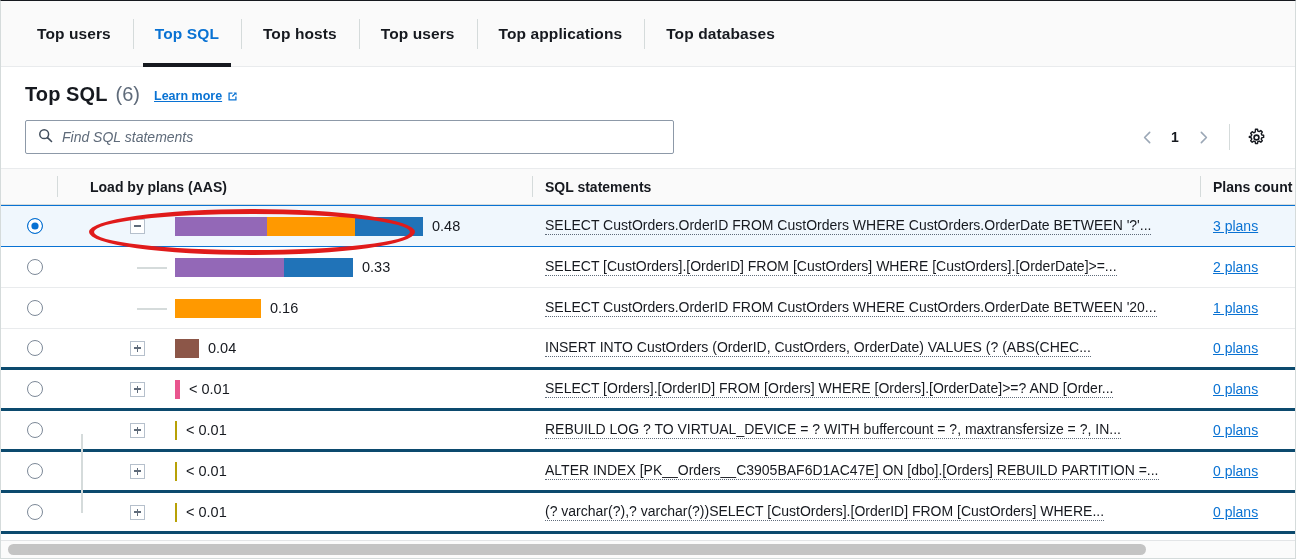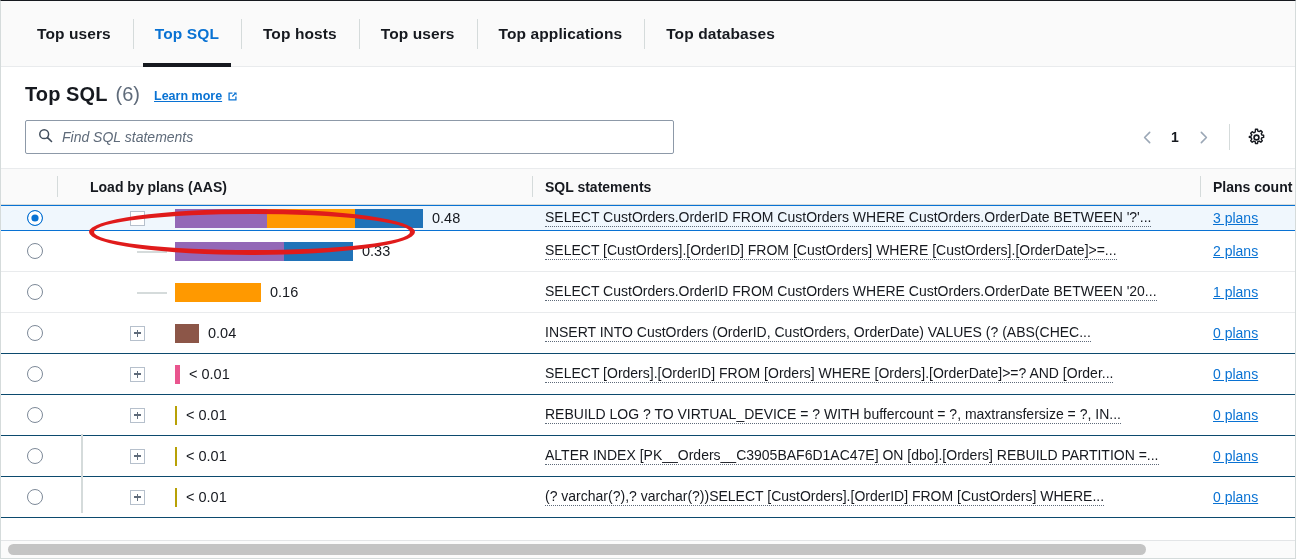--- a/index.html
+++ b/index.html
@@ -138,29 +138,29 @@
   .th span { padding-left: 13px; }
 
   .col-sel   { width: 56px; flex: 0 0 56px; }
   .col-load  { width: 475px; flex: 0 0 475px; padding-left: 20px; }
   .col-sql   { width: 668px; flex: 0 0 668px; }
   .col-plans { width: 97px; flex: 0 0 97px; }
 
   .row {
     height: 41px;
     display: flex; align-items: center;
-    border-bottom: 1px solid #0c4a6e;
+    border-bottom: 3px solid #0c4a6e;
     position: relative;
     background: #fff;
   }
   .row.selected {
     background: #f0f7fd;
     border-top: 1px solid #0972d3;
     border-bottom: 1px solid #0972d3;
-    height: 26px;
+    height: 42px;
     align-items: center;
   }
   .row.child { border-bottom: 1px solid #e9ebed; }
 
   .cell { height: 100%; display: flex; align-items: center; position: relative; }
 
   
   .radio {
     width: 16px; height: 16px;
     border-radius: 50%;

